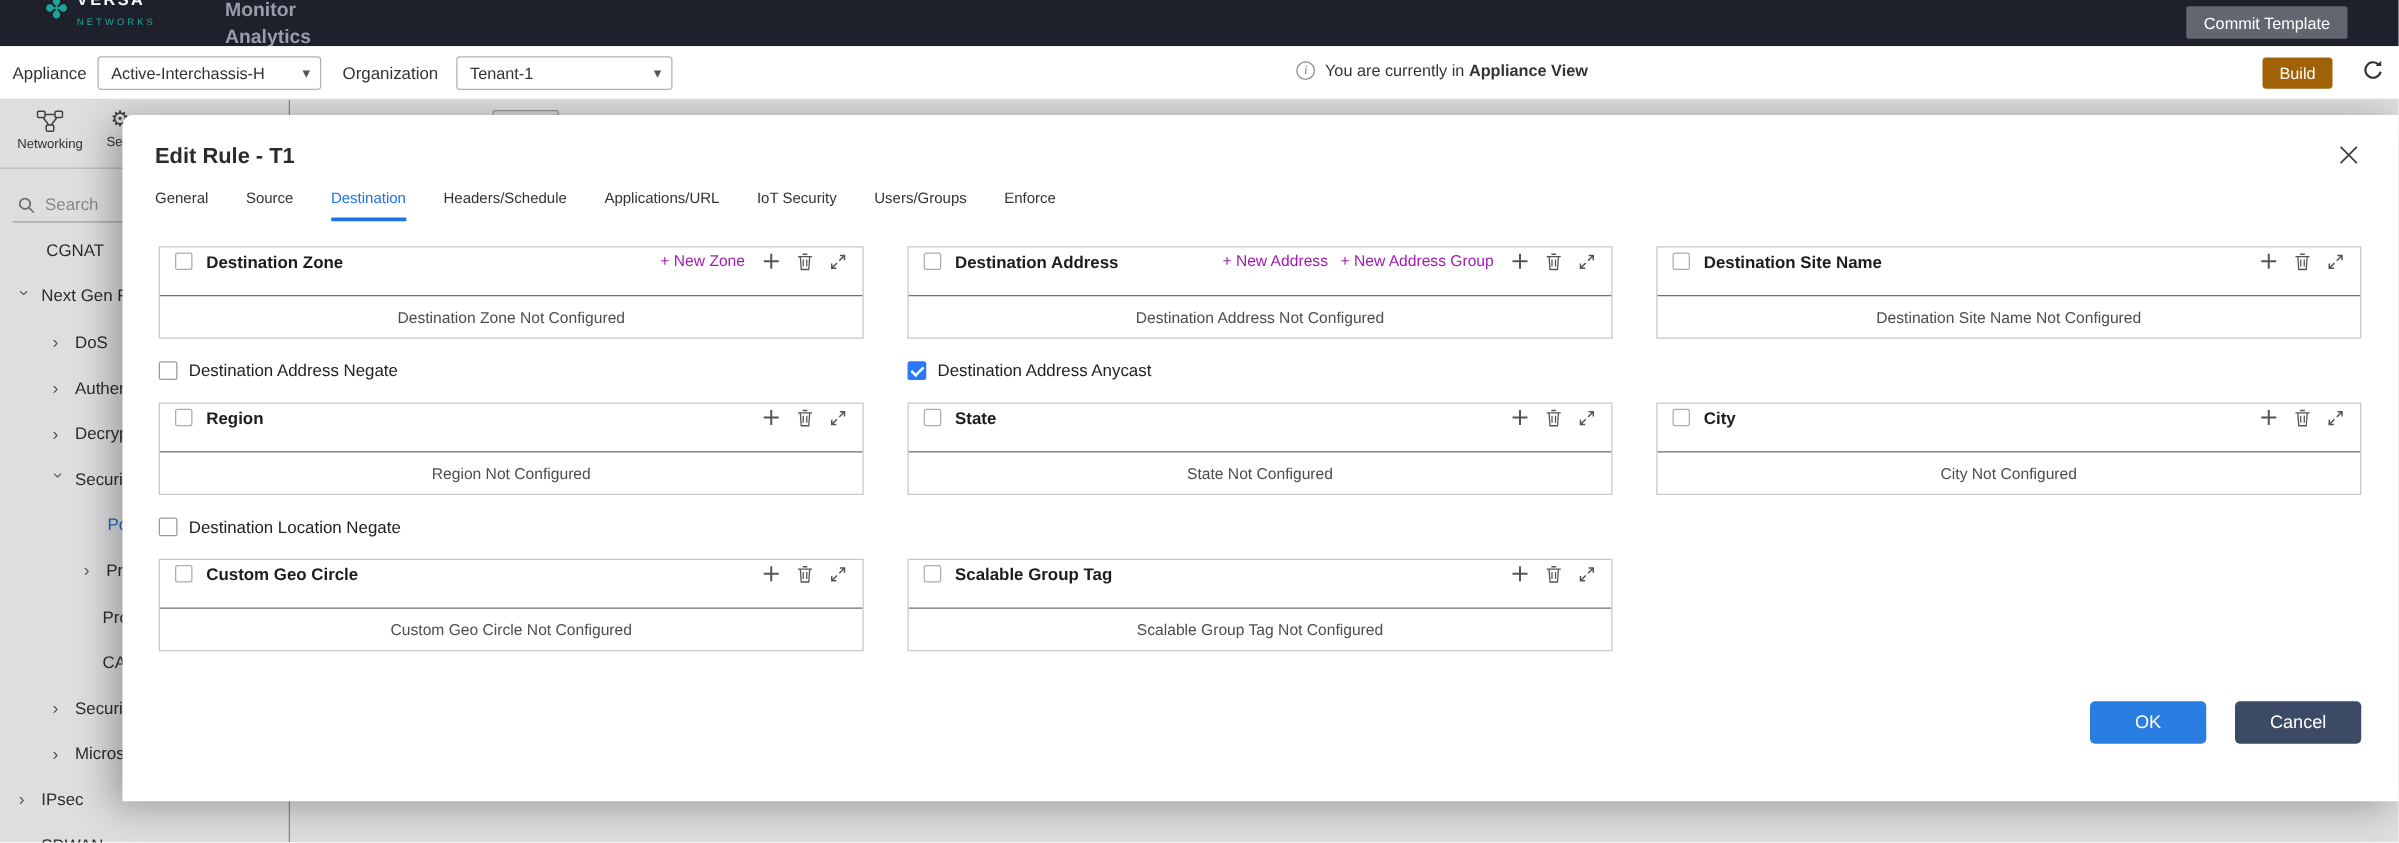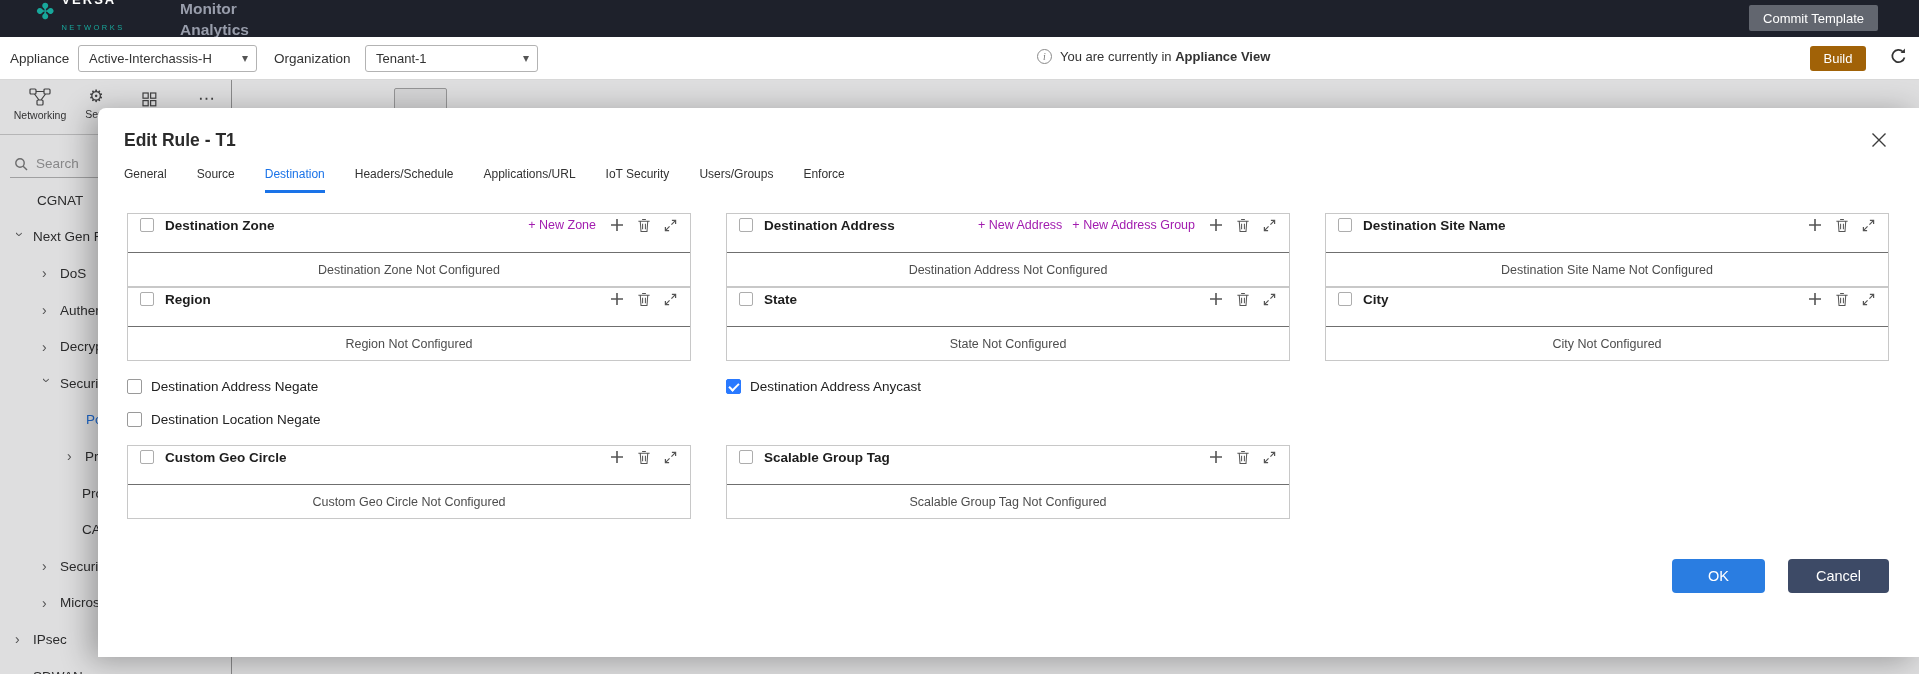--- a/index.html
+++ b/index.html
@@ -10,21 +10,21 @@
   }
   
   .topbar {
     position:absolute; left:0; top:0; width:1919px; height:37px;
     background:#1e212b; display:flex; align-items:center; z-index:30; overflow:hidden;
   }
   .brand { position:absolute; left:36px; top:-7px; display:flex; align-items:center; gap:7px; }
   .brand-glyph { color:#18a79b; font-size:22px; line-height:1; }
   .brand-text { display:flex; flex-direction:column; line-height:1; }
   .brand-line1 { color:#fff; font-weight:bold; font-size:13px; letter-spacing:2px; }
-  .brand-line2 { color:#18a79b; font-size:7.5px; letter-spacing:2.5px; margin-top:18px; }
+  .brand-line2 { color:#18a79b; font-size:7.5px; letter-spacing:2.5px; margin-top:8px; }
   .nav-items { display:flex; margin-left:176px; height:37px;flex-direction:column; }
   .nav-item {
     height:37px; display:flex; align-items:center; padding:0 4px; margin-right:42px;
     font-size:15.5px; font-weight:600; color:#989dab; cursor:pointer;
     border-bottom:3px solid transparent;
   }
   .nav-item.active { color:#f0abfc; border-bottom-color:#2e7fe0;text-align:center; }
   .commit-btn {
     position:absolute; right:41px; top:5px; height:26px; padding:0 14px;
     background:#62666f; color:#fff; border:none; border-radius:2px;
@@ -87,21 +87,21 @@
   .p67 { padding-left:67px; } .p82 { padding-left:82px; } .p86 { padding-left:86px; }
   .tree-item.selected { color:#1a73e8; }
   .bg-artifact {
     position:absolute; left:394px; top:8px; width:53px; height:24px;
     border:1px solid #a8a8a8; background:#f4f4f4; border-radius:2px;
   }
   
   .overlay { position:absolute; left:0; top:80px; width:1919px; height:594px; background:rgba(50,50,55,.16); z-index:5; }
   
   .modal {
-    position:absolute; left:98px; top:108px; width:1821px; height:549px;
+    position:absolute; left:98px; top:92px; width:1821px; height:549px;
     background:#fff; border-radius:8px 0 0 0; z-index:10;
     box-shadow:-8px 4px 30px rgba(0,0,0,.30);
   }
   .modal-head { display:flex; align-items:flex-start; padding:22px 30px 0 26px; }
   .modal-title { font-size:17.5px; font-weight:bold; color:#2b2b2b; }
   .modal-close { margin-left:auto; cursor:pointer; padding:2px; }
   .tabs { display:flex; padding-left:26px; margin-top:16px; }
   .tab {
     font-size:12px; color:#333; margin-right:30px; padding-bottom:9px; cursor:pointer;
     border-bottom:3px solid transparent;
@@ -389,111 +389,111 @@
               <svg width="13" height="13" viewBox="0 0 14 14" fill="none" stroke="#555" stroke-width="1.3">
                 <path d="M8.5 1.5h4v4M12.5 1.5L8 6M5.5 12.5h-4v-4M1.5 12.5L6 8"></path>
               </svg>
             </span>
         </span>
       </div>
       <div class="panel-body">Destination Site Name Not Configured</div>
     </div>
   </div>
 
-  <div class="mgrid">
-    <div class="panel">
-      <div class="panel-header">
-        <span class="cb small"></span>
-        <span class="panel-title">Region</span>
-        <span class="ph-spacer"></span>
-        <span class="ph-icons">
-          <span class="icon-btn">
-              <svg width="14" height="14" viewBox="0 0 14 14">
-                <path d="M7 1v12M1 7h12" stroke="#555" stroke-width="1.6"></path>
-              </svg>
-            </span>
-          <span class="icon-btn">
-              <svg width="14" height="15" viewBox="0 0 14 16" fill="none" stroke="#555" stroke-width="1.1">
-                <path d="M1 3.5h12M5 1.5h4M3 3.5l.8 11h6.4l.8-11M5.5 6v6M8.5 6v6"></path>
-              </svg>
-            </span>
-          <span class="icon-btn">
-              <svg width="13" height="13" viewBox="0 0 14 14" fill="none" stroke="#555" stroke-width="1.3">
-                <path d="M8.5 1.5h4v4M12.5 1.5L8 6M5.5 12.5h-4v-4M1.5 12.5L6 8"></path>
-              </svg>
-            </span>
-        </span>
-      </div>
-      <div class="panel-body">Region Not Configured</div>
-    </div>
-
-    <div class="panel">
-      <div class="panel-header">
-        <span class="cb small"></span>
-        <span class="panel-title">State</span>
-        <span class="ph-spacer"></span>
-        <span class="ph-icons">
-          <span class="icon-btn">
-              <svg width="14" height="14" viewBox="0 0 14 14">
-                <path d="M7 1v12M1 7h12" stroke="#555" stroke-width="1.6"></path>
-              </svg>
-            </span>
-          <span class="icon-btn">
-              <svg width="14" height="15" viewBox="0 0 14 16" fill="none" stroke="#555" stroke-width="1.1">
-                <path d="M1 3.5h12M5 1.5h4M3 3.5l.8 11h6.4l.8-11M5.5 6v6M8.5 6v6"></path>
-              </svg>
-            </span>
-          <span class="icon-btn">
-              <svg width="13" height="13" viewBox="0 0 14 14" fill="none" stroke="#555" stroke-width="1.3">
-                <path d="M8.5 1.5h4v4M12.5 1.5L8 6M5.5 12.5h-4v-4M1.5 12.5L6 8"></path>
-              </svg>
-            </span>
-        </span>
-      </div>
-      <div class="panel-body">State Not Configured</div>
-    </div>
-
-    <div class="panel">
-      <div class="panel-header">
-        <span class="cb small"></span>
-        <span class="panel-title">City</span>
-        <span class="ph-spacer"></span>
-        <span class="ph-icons">
-          <span class="icon-btn">
-              <svg width="14" height="14" viewBox="0 0 14 14">
-                <path d="M7 1v12M1 7h12" stroke="#555" stroke-width="1.6"></path>
-              </svg>
-            </span>
-          <span class="icon-btn">
-              <svg width="14" height="15" viewBox="0 0 14 16" fill="none" stroke="#555" stroke-width="1.1">
-                <path d="M1 3.5h12M5 1.5h4M3 3.5l.8 11h6.4l.8-11M5.5 6v6M8.5 6v6"></path>
-              </svg>
-            </span>
-          <span class="icon-btn">
-              <svg width="13" height="13" viewBox="0 0 14 14" fill="none" stroke="#555" stroke-width="1.3">
-                <path d="M8.5 1.5h4v4M12.5 1.5L8 6M5.5 12.5h-4v-4M1.5 12.5L6 8"></path>
-              </svg>
-            </span>
-        </span>
-      </div>
-      <div class="panel-body">City Not Configured</div>
-    </div>
-  </div>
-
   <div class="mgrid row-cbs">
     <label class="cb-item">
       <span class="cb"></span>
       <span>Destination Address Negate</span>
     </label>
     <label class="cb-item">
       <span class="cb checked"></span>
       <span>Destination Address Anycast</span>
     </label>
   </div>
 
+  <div class="mgrid">
+    <div class="panel">
+      <div class="panel-header">
+        <span class="cb small"></span>
+        <span class="panel-title">Region</span>
+        <span class="ph-spacer"></span>
+        <span class="ph-icons">
+          <span class="icon-btn">
+              <svg width="14" height="14" viewBox="0 0 14 14">
+                <path d="M7 1v12M1 7h12" stroke="#555" stroke-width="1.6"></path>
+              </svg>
+            </span>
+          <span class="icon-btn">
+              <svg width="14" height="15" viewBox="0 0 14 16" fill="none" stroke="#555" stroke-width="1.1">
+                <path d="M1 3.5h12M5 1.5h4M3 3.5l.8 11h6.4l.8-11M5.5 6v6M8.5 6v6"></path>
+              </svg>
+            </span>
+          <span class="icon-btn">
+              <svg width="13" height="13" viewBox="0 0 14 14" fill="none" stroke="#555" stroke-width="1.3">
+                <path d="M8.5 1.5h4v4M12.5 1.5L8 6M5.5 12.5h-4v-4M1.5 12.5L6 8"></path>
+              </svg>
+            </span>
+        </span>
+      </div>
+      <div class="panel-body">Region Not Configured</div>
+    </div>
+
+    <div class="panel">
+      <div class="panel-header">
+        <span class="cb small"></span>
+        <span class="panel-title">State</span>
+        <span class="ph-spacer"></span>
+        <span class="ph-icons">
+          <span class="icon-btn">
+              <svg width="14" height="14" viewBox="0 0 14 14">
+                <path d="M7 1v12M1 7h12" stroke="#555" stroke-width="1.6"></path>
+              </svg>
+            </span>
+          <span class="icon-btn">
+              <svg width="14" height="15" viewBox="0 0 14 16" fill="none" stroke="#555" stroke-width="1.1">
+                <path d="M1 3.5h12M5 1.5h4M3 3.5l.8 11h6.4l.8-11M5.5 6v6M8.5 6v6"></path>
+              </svg>
+            </span>
+          <span class="icon-btn">
+              <svg width="13" height="13" viewBox="0 0 14 14" fill="none" stroke="#555" stroke-width="1.3">
+                <path d="M8.5 1.5h4v4M12.5 1.5L8 6M5.5 12.5h-4v-4M1.5 12.5L6 8"></path>
+              </svg>
+            </span>
+        </span>
+      </div>
+      <div class="panel-body">State Not Configured</div>
+    </div>
+
+    <div class="panel">
+      <div class="panel-header">
+        <span class="cb small"></span>
+        <span class="panel-title">City</span>
+        <span class="ph-spacer"></span>
+        <span class="ph-icons">
+          <span class="icon-btn">
+              <svg width="14" height="14" viewBox="0 0 14 14">
+                <path d="M7 1v12M1 7h12" stroke="#555" stroke-width="1.6"></path>
+              </svg>
+            </span>
+          <span class="icon-btn">
+              <svg width="14" height="15" viewBox="0 0 14 16" fill="none" stroke="#555" stroke-width="1.1">
+                <path d="M1 3.5h12M5 1.5h4M3 3.5l.8 11h6.4l.8-11M5.5 6v6M8.5 6v6"></path>
+              </svg>
+            </span>
+          <span class="icon-btn">
+              <svg width="13" height="13" viewBox="0 0 14 14" fill="none" stroke="#555" stroke-width="1.3">
+                <path d="M8.5 1.5h4v4M12.5 1.5L8 6M5.5 12.5h-4v-4M1.5 12.5L6 8"></path>
+              </svg>
+            </span>
+        </span>
+      </div>
+      <div class="panel-body">City Not Configured</div>
+    </div>
+  </div>
+
   <div class="mgrid row-cbs">
     <label class="cb-item">
       <span class="cb"></span>
       <span>Destination Location Negate</span>
     </label>
   </div>
 
   <div class="mgrid">
     <div class="panel">
       <div class="panel-header">

